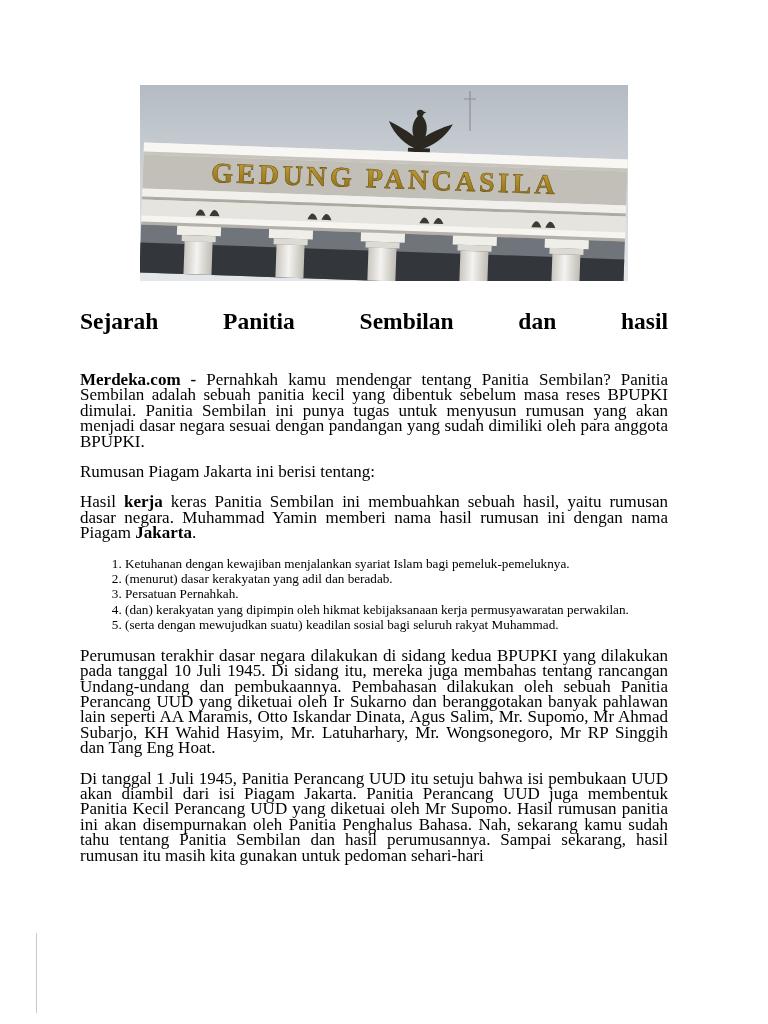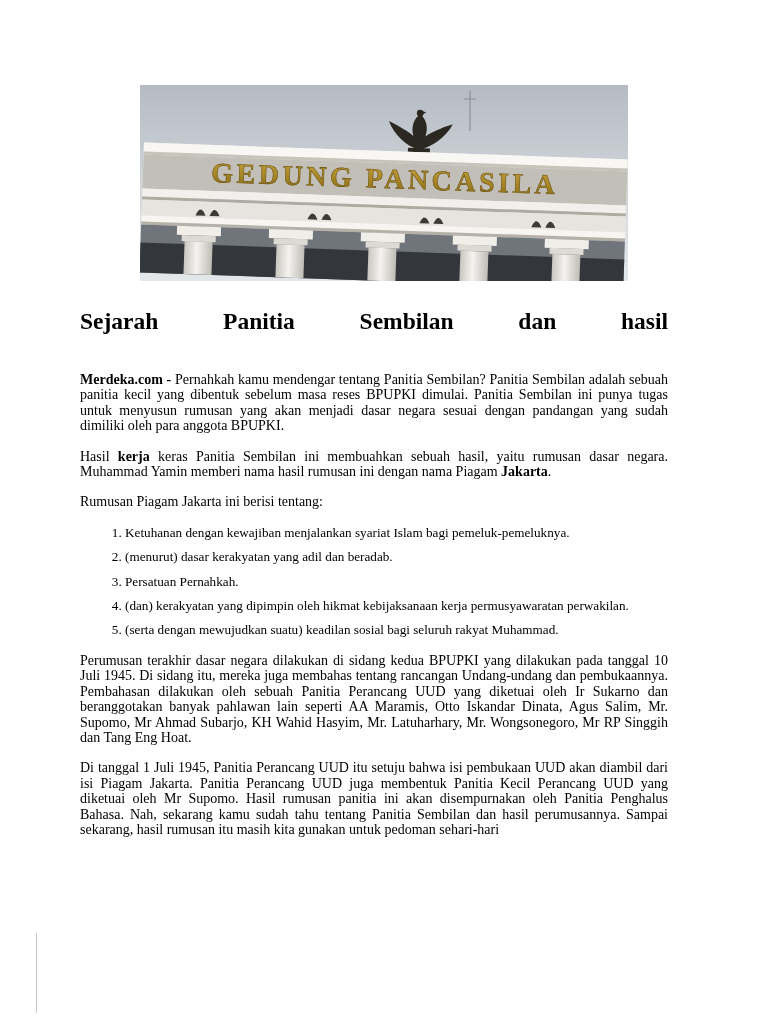--- a/index.html
+++ b/index.html
@@ -38,35 +38,34 @@
     text-align: justify;
     text-align-last: justify;
     white-space: normal;
   }
   .title-line2 {
     font-size: 23.5px;
     font-weight: bold;
     line-height: 33px;
   }
   .body-text {
-    font-size: 14px;
+    font-size: 17px;
     line-height: 15.4px;
     text-align: justify;
     margin-top: 15px;
   }
   .body-text.first { margin-top: 34px; }
   ol.charter-list {
     margin-top: 15px;
     padding-left: 45px;
     font-size: 13.2px;
     line-height: 15.4px;
   }
   ol.charter-list li {
     text-align: justify;
-    margin-top: 9px;
   }
   .edge-artifact {
     position: absolute;
     left: 36px;
     top: 933px;
     width: 1px;
     height: 80px;
     background: #c8c8c8;
   }
 </style>
@@ -174,23 +173,23 @@
   </div>
 
   <div class="content">
 
     <h1>
       <div class="title-line1">Sejarah Panitia Sembilan dan hasil</div>
     </h1>
 
     <p class="body-text first"><b>Merdeka.com - </b><span>Pernahkah kamu mendengar tentang Panitia Sembilan? Panitia Sembilan adalah sebuah panitia kecil yang dibentuk sebelum masa reses BPUPKI dimulai. Panitia Sembilan ini punya tugas untuk menyusun rumusan yang akan menjadi dasar negara sesuai dengan pandangan yang sudah dimiliki oleh para anggota BPUPKI.</span></p>
 
+    <p class="body-text">Rumusan Piagam Jakarta ini berisi tentang:</p>
+
     <p class="body-text"><span>Hasil </span><b>kerja</b><span> keras Panitia Sembilan ini membuahkan sebuah hasil, yaitu rumusan dasar negara. Muhammad Yamin memberi nama hasil rumusan ini dengan nama Piagam </span><b>Jakarta</b><span>.</span></p>
-
-    <p class="body-text">Rumusan Piagam Jakarta ini berisi tentang:</p>
 
     <ol class="charter-list">
       <li>Ketuhanan dengan kewajiban menjalankan syariat Islam bagi pemeluk-pemeluknya.</li>
       <li>(menurut) dasar kerakyatan yang adil dan beradab.</li>
       <li>Persatuan Pernahkah.</li>
       <li>(dan) kerakyatan yang dipimpin oleh hikmat kebijaksanaan kerja permusyawaratan perwakilan.</li>
       <li>(serta dengan mewujudkan suatu) keadilan sosial bagi seluruh rakyat Muhammad.</li>
     </ol>
 
     <p class="body-text">Perumusan terakhir dasar negara dilakukan di sidang kedua BPUPKI yang dilakukan pada tanggal 10 Juli 1945. Di sidang itu, mereka juga membahas tentang rancangan Undang-undang dan pembukaannya. Pembahasan dilakukan oleh sebuah Panitia Perancang UUD yang diketuai oleh Ir Sukarno dan beranggotakan banyak pahlawan lain seperti AA Maramis, Otto Iskandar Dinata, Agus Salim, Mr. Supomo, Mr Ahmad Subarjo, KH Wahid Hasyim, Mr. Latuharhary, Mr. Wongsonegoro, Mr RP Singgih dan Tang Eng Hoat.</p>

